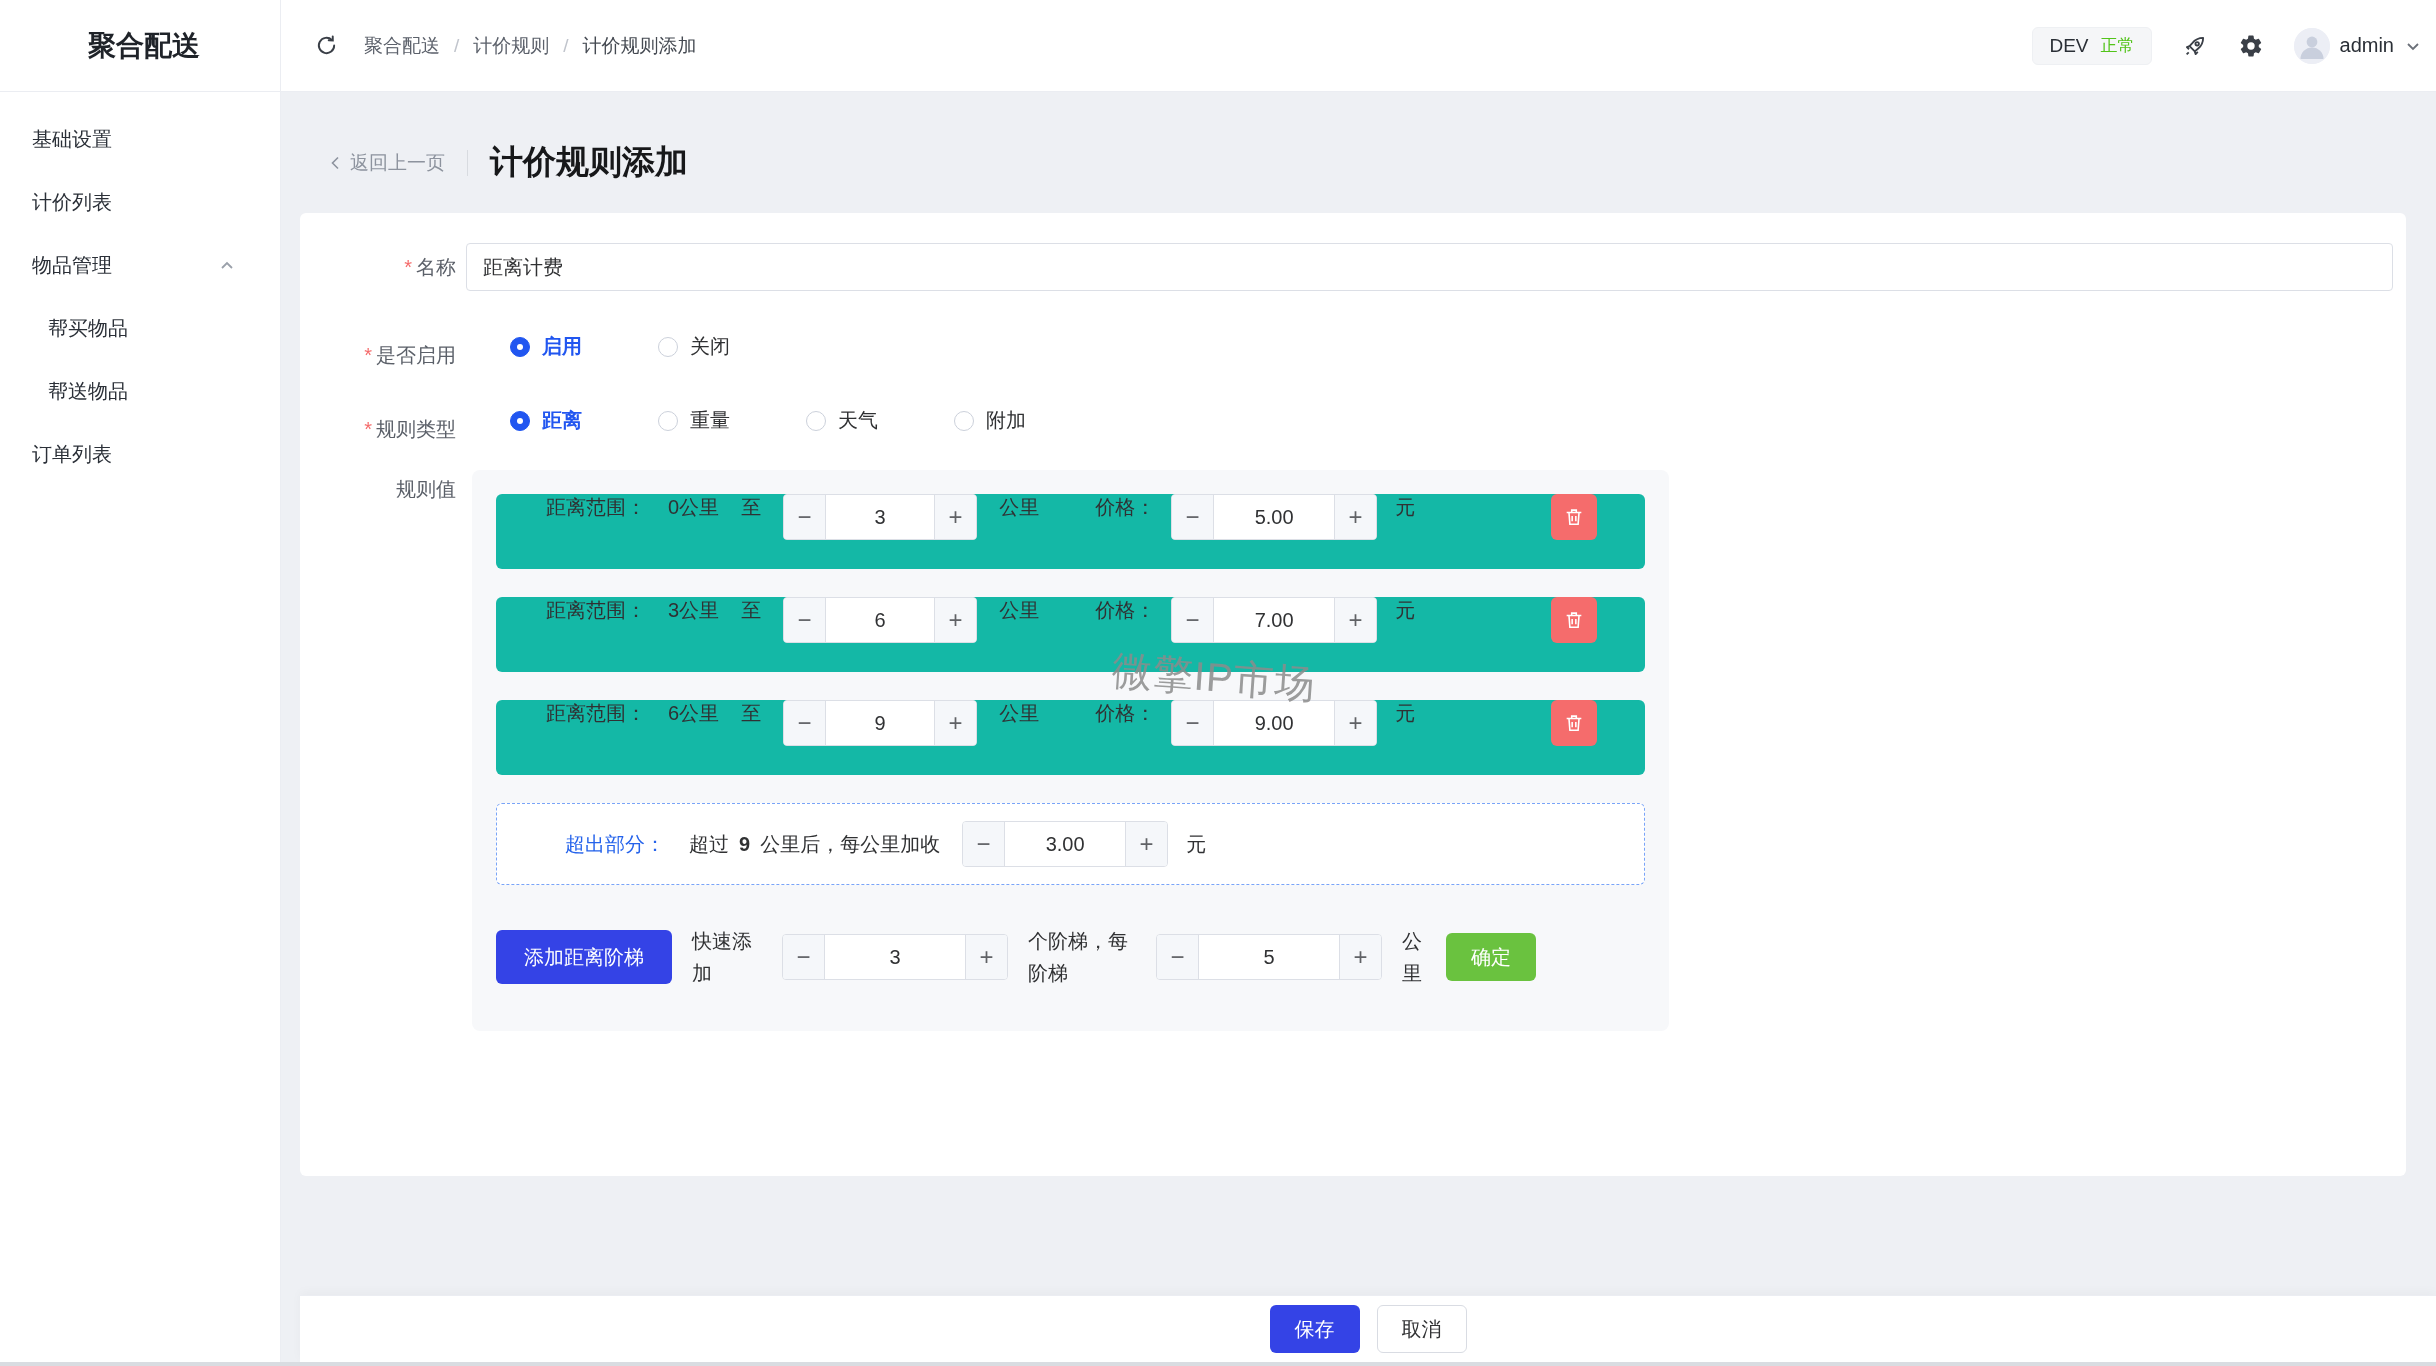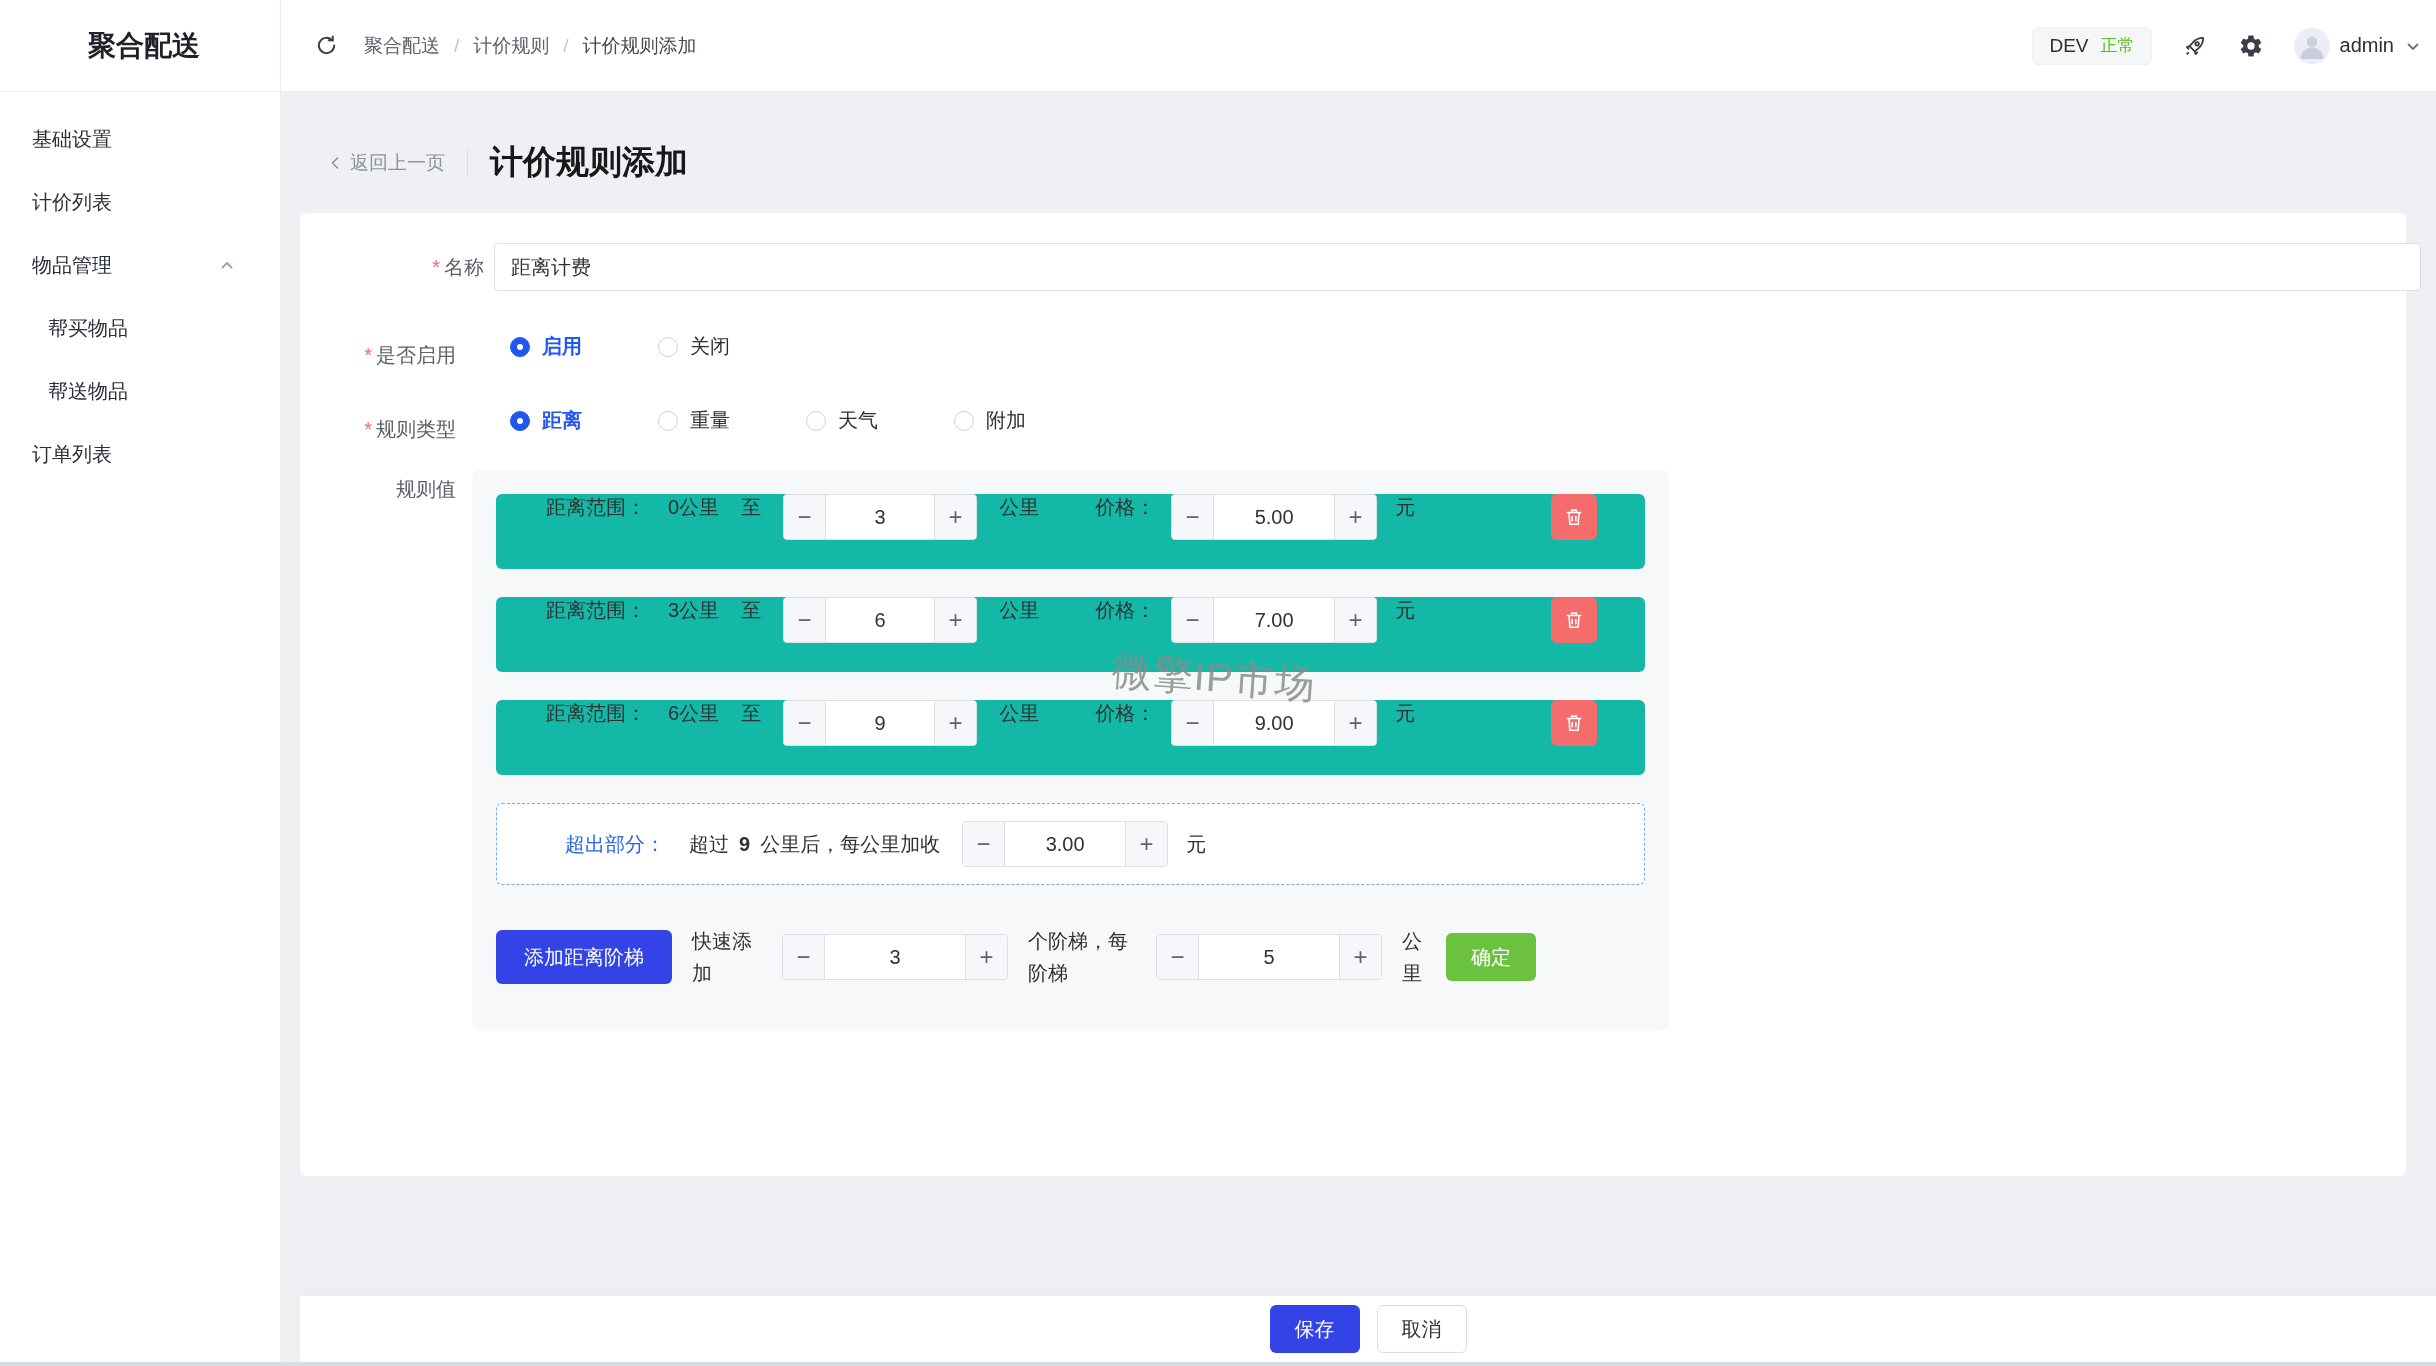--- a/index.html
+++ b/index.html
@@ -221,21 +221,21 @@
         </svg>
       <span>返回上一页</span>
     </span>
     <span class="title-divider"></span>
     <span class="page-title">计价规则添加</span>
   </div>
 
   <section class="card">
 
     <div class="form-row compact">
-      <div class="form-label" style="padding-top:11px;margin-left:28px;">
+      <div class="form-label" style="padding-top:11px;">
         <span class="req">*</span><span>名称</span>
       </div>
       <div class="form-control">
         <input class="text-input" value="距离计费" style="">
       </div>
     </div>
 
     <div class="form-row radio-row">
       <div class="form-label">
         <span class="req">*</span><span>是否启用</span>

